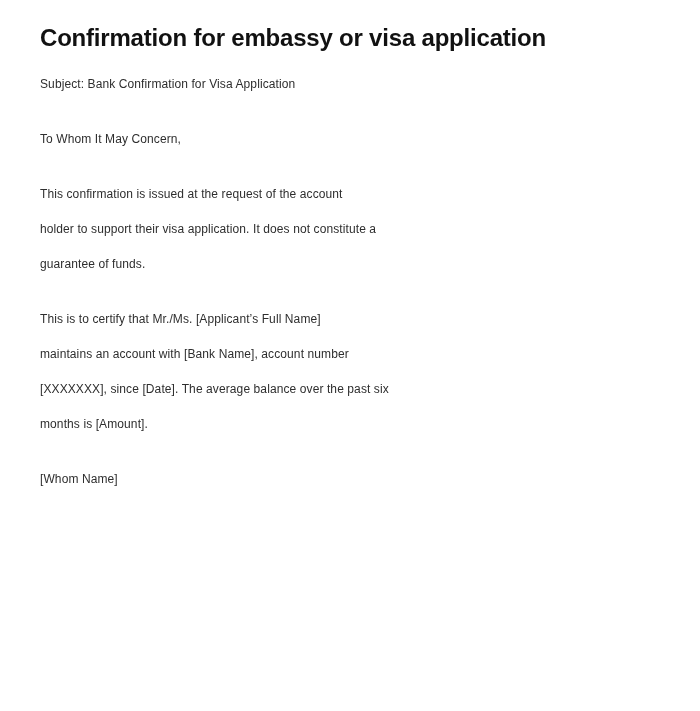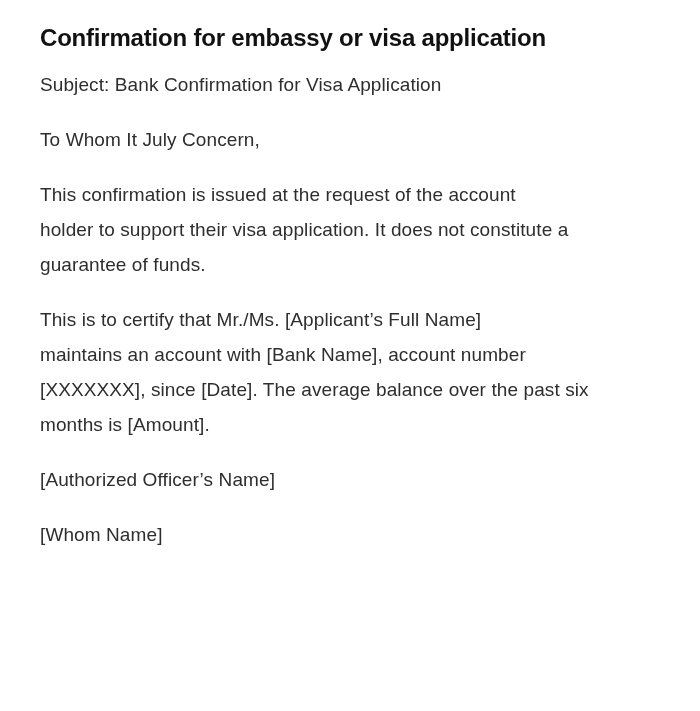--- a/index.html
+++ b/index.html
@@ -23,49 +23,48 @@
   h1.doc-title {
     margin: 0 0 14px 0;
     font-size: 24px;
     line-height: 31px;
     font-weight: 700;
     color: #111111;
     letter-spacing: -0.2px;
   }
   p.doc-para {
     margin: 0 0 20px 0;
-    font-size: 19px;
+    font-size: 12px;
     line-height: 35px;
     font-weight: 400;
     color: #2e2e2e;
     white-space: pre-line; 
     letter-spacing: 0.1px;
   }
 </style>
 </head>
 <body>
 
 <div class="page">
   <article class="doc">
 
     <h1 class="doc-title">Confirmation for embassy or visa application</h1>
 
     <p class="doc-para">Subject: Bank Confirmation for Visa Application</p>
 
-    <p class="doc-para">To Whom It July Concern,</p>
+    <p class="doc-para">To Whom It May Concern,</p>
 
     <p class="doc-para">This confirmation is issued at the request of the account
 holder to support their visa application. It does not constitute a
 guarantee of funds.</p>
 
     <p class="doc-para">This is to certify that Mr./Ms. [Applicant’s Full Name]
 maintains an account with [Bank Name], account number
 [XXXXXXX], since [Date]. The average balance over the past six
 months is [Amount].</p>
 
 
-    <p class="doc-para">[Authorized Officer’s Name]</p>
 
 
     <p class="doc-para">[Whom Name]</p>
 
   </article>
 </div>
 
 </body></html>

